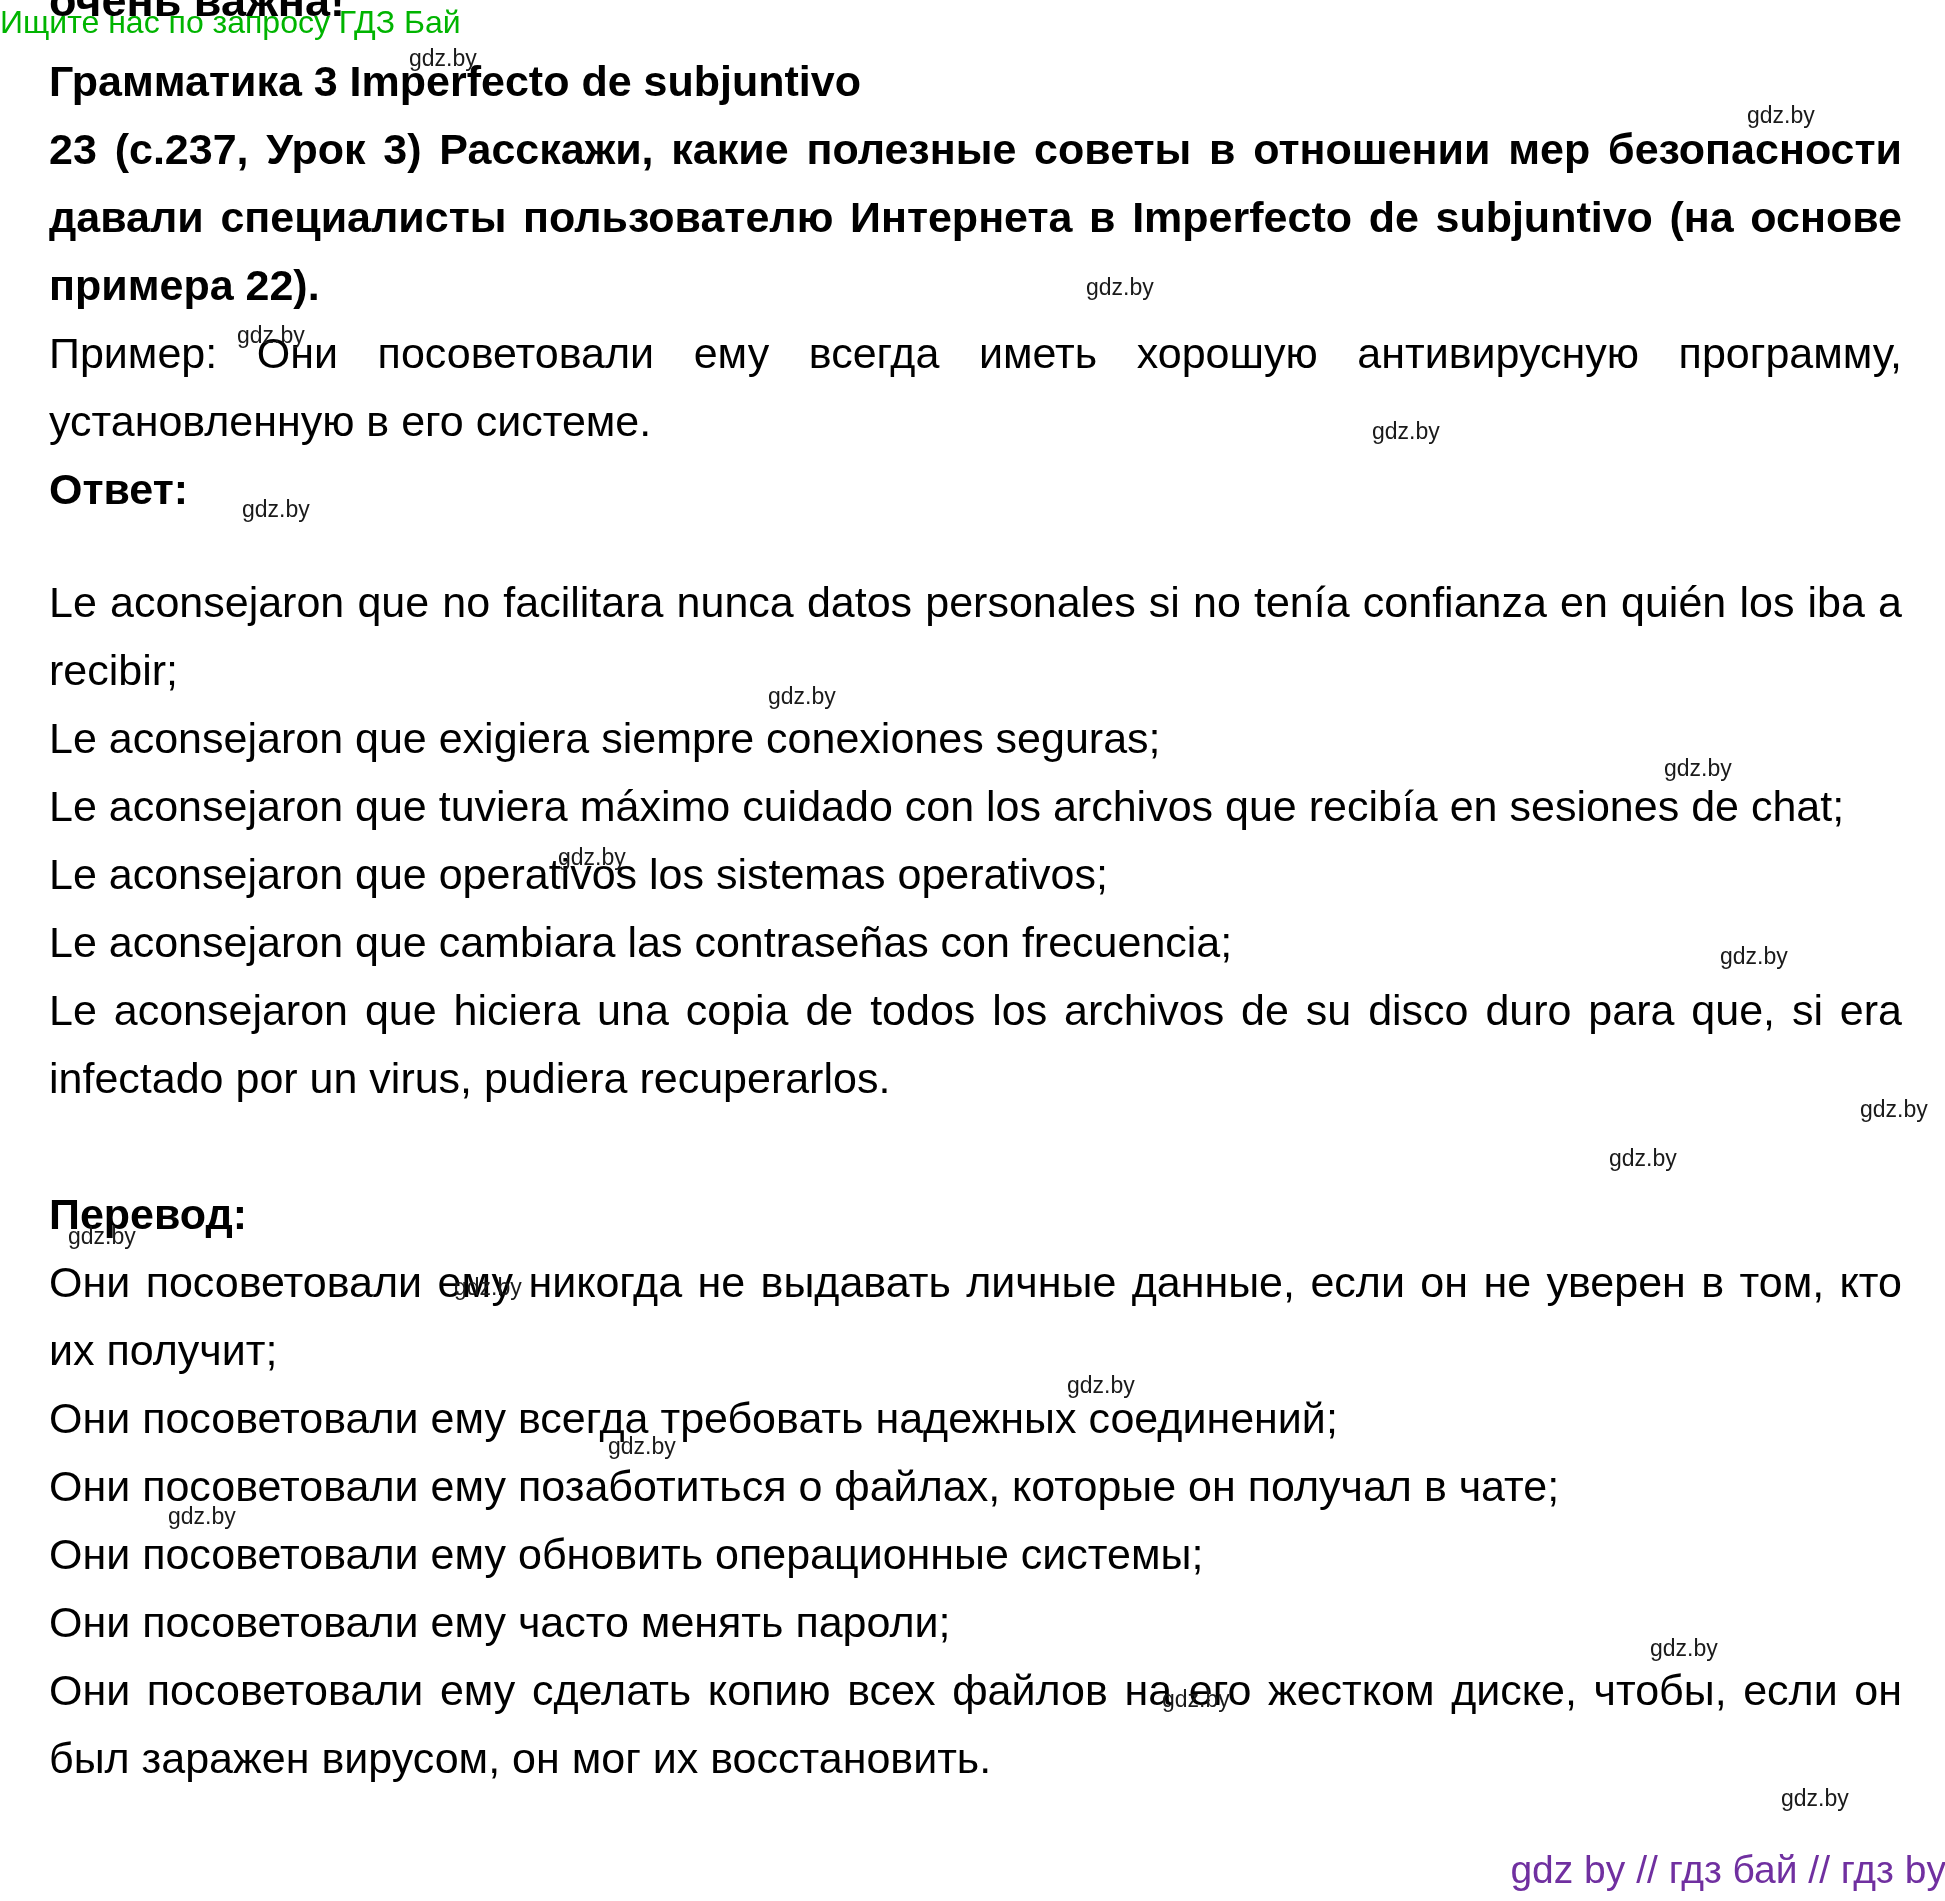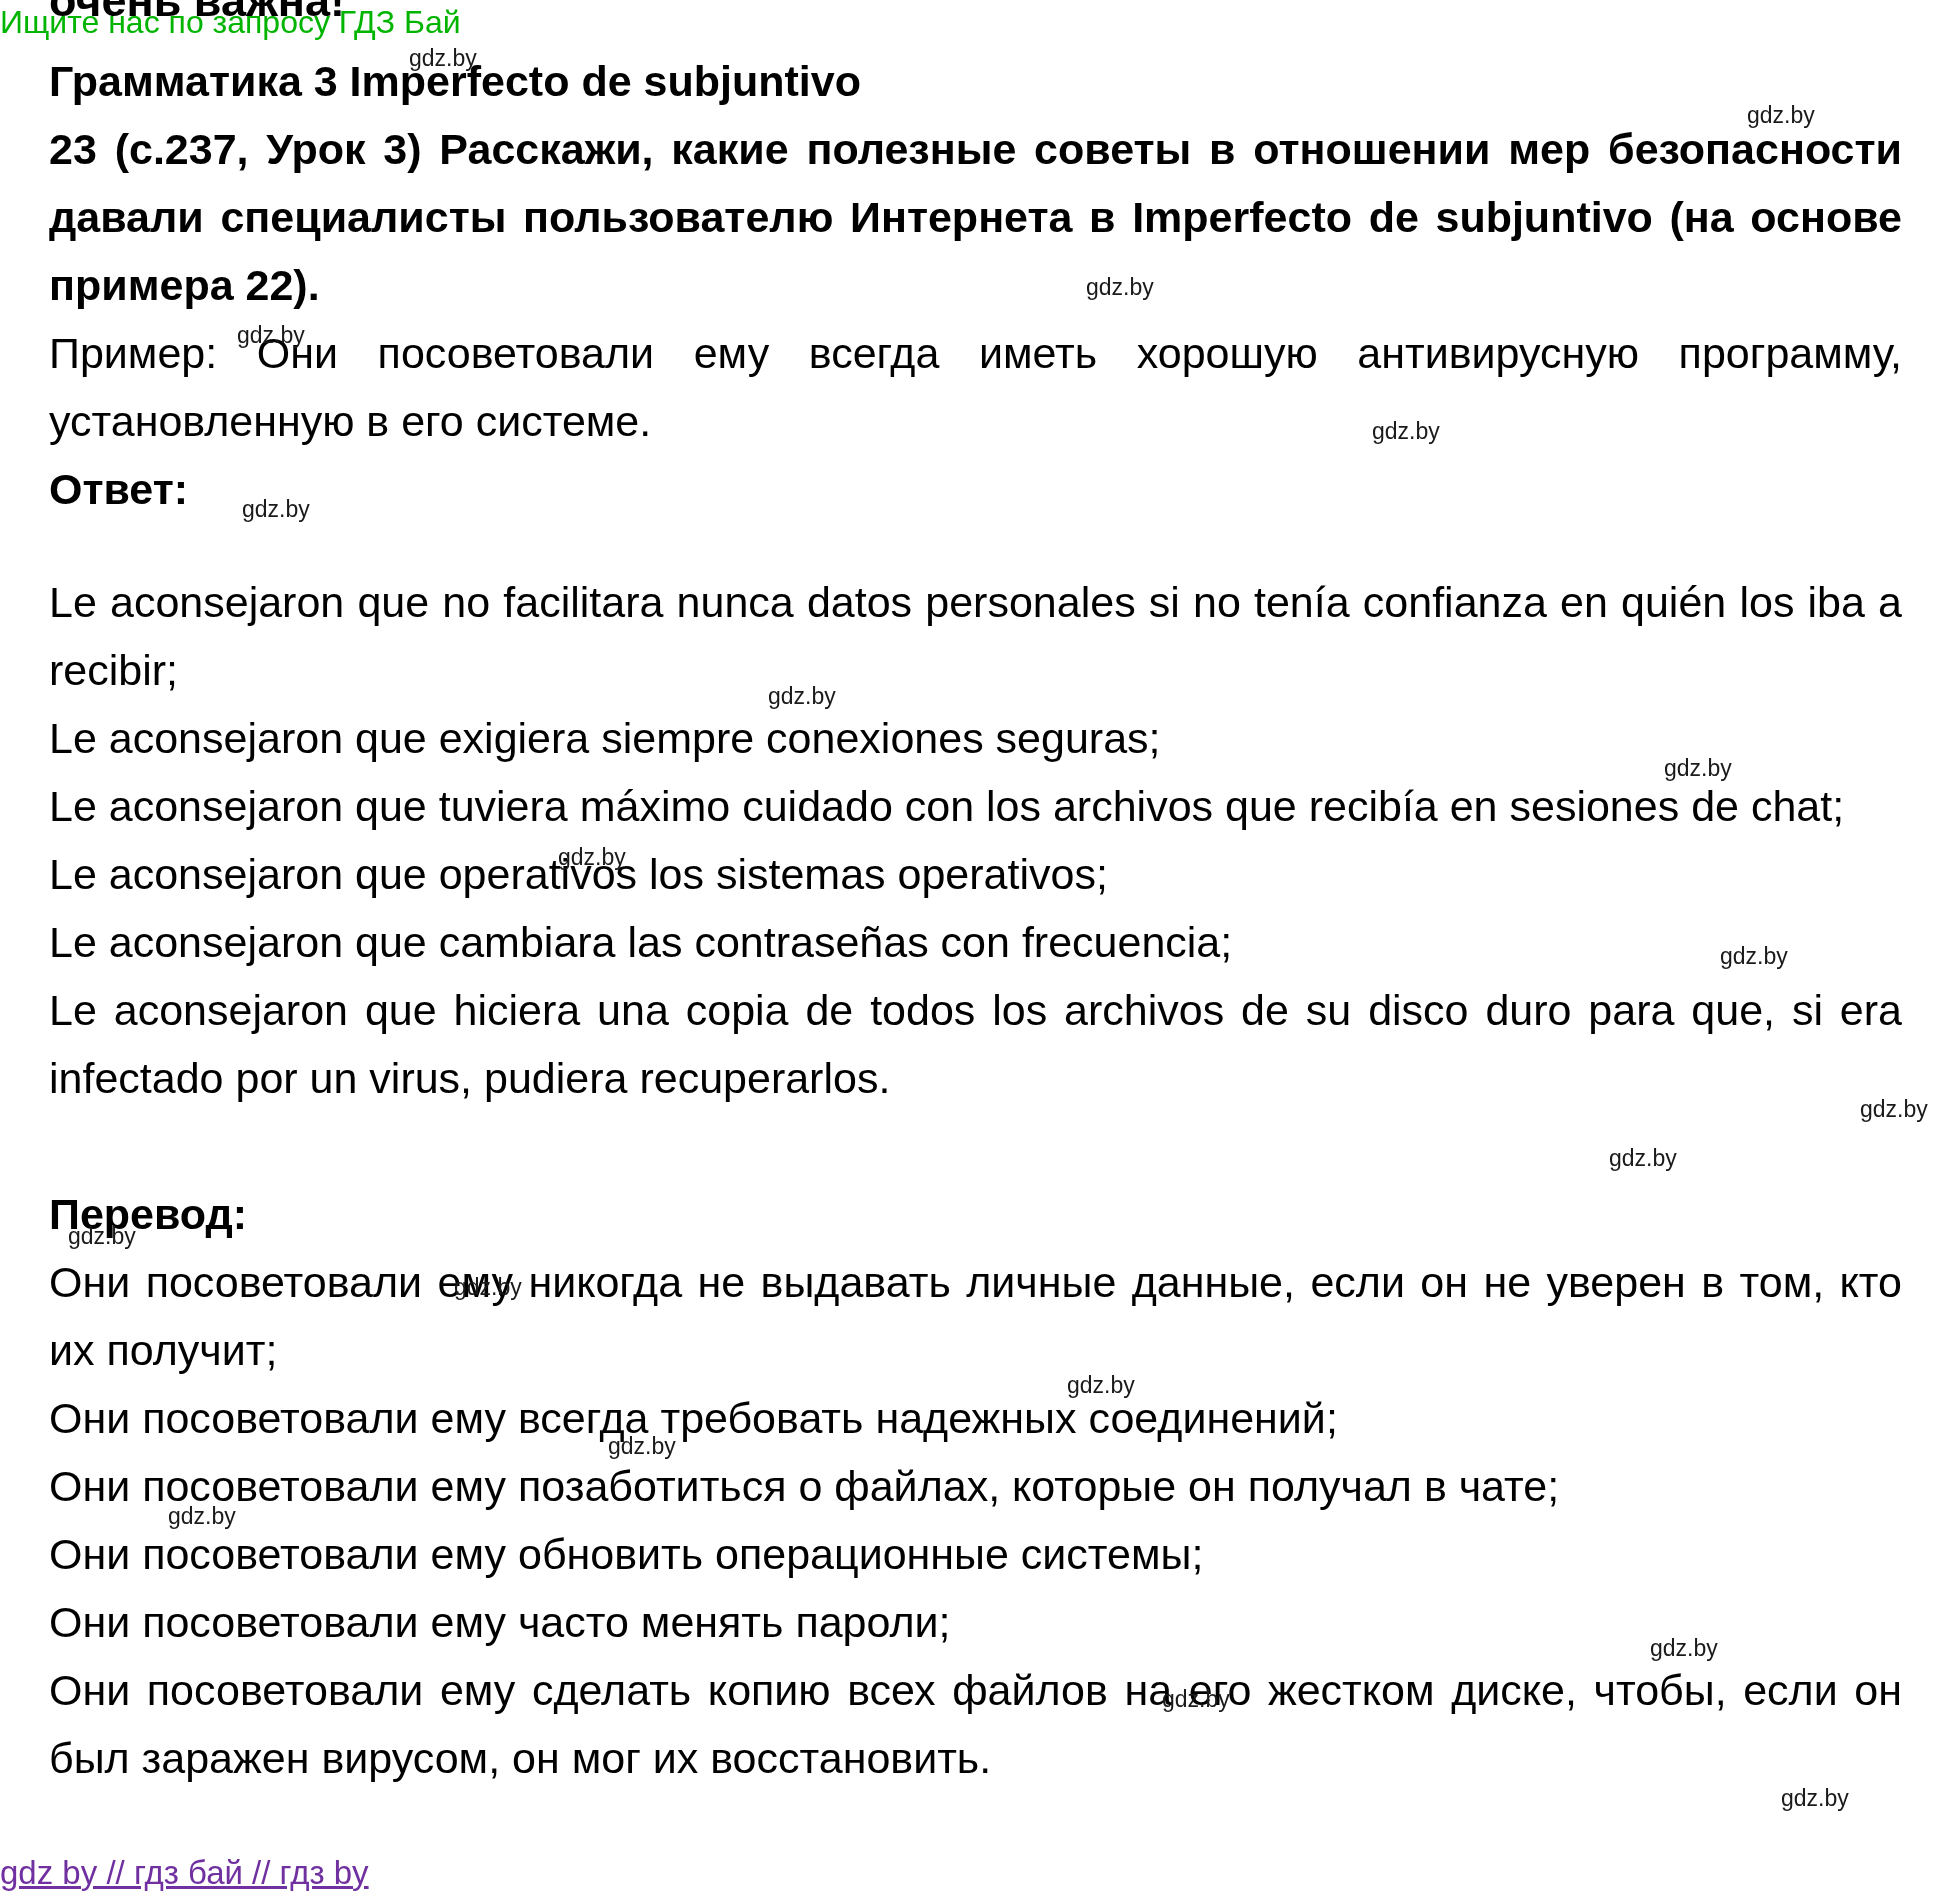--- a/index.html
+++ b/index.html
@@ -44,24 +44,23 @@
     text-align-last: left;
   }
   .bold { font-weight: 700; }
   .answer-list { margin-top: 45px; }
   .translation-label { margin-top: 68px; }
 
   .footer {
     position: absolute;
     left: 0; right: 0;
     bottom: 9.5px;
-    text-align: left;
-    font-size: 33px;
+    text-align: right;
+    font-size: 39px;
     color: var(--footer-purple, #7030a0);
-    text-decoration: underline;
   }
 
   .wm {
     position: absolute;
     font-size: 23px;
     color: #1a1a1a;
     white-space: nowrap;
   }
 </style>
 </head>

